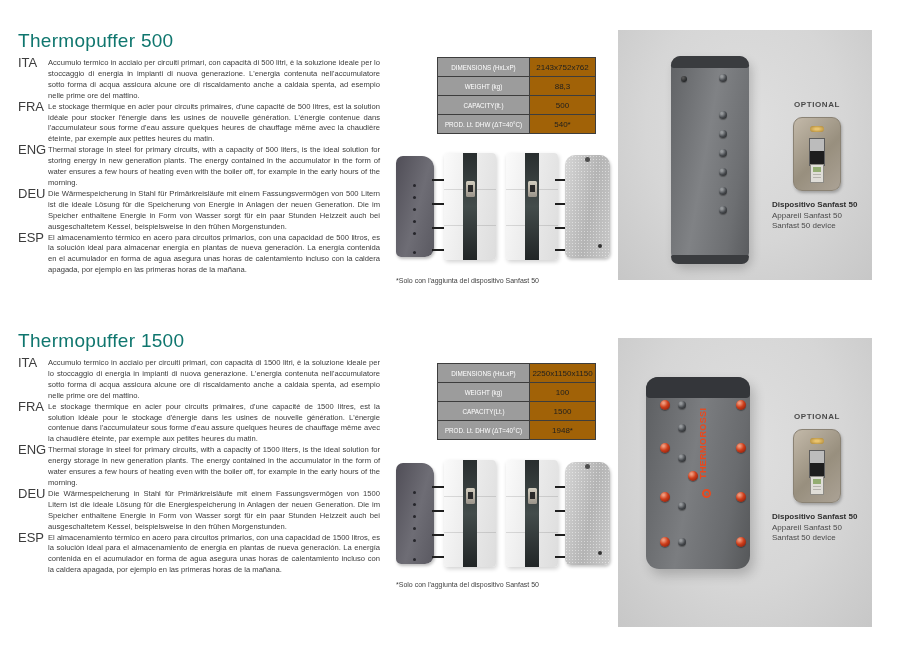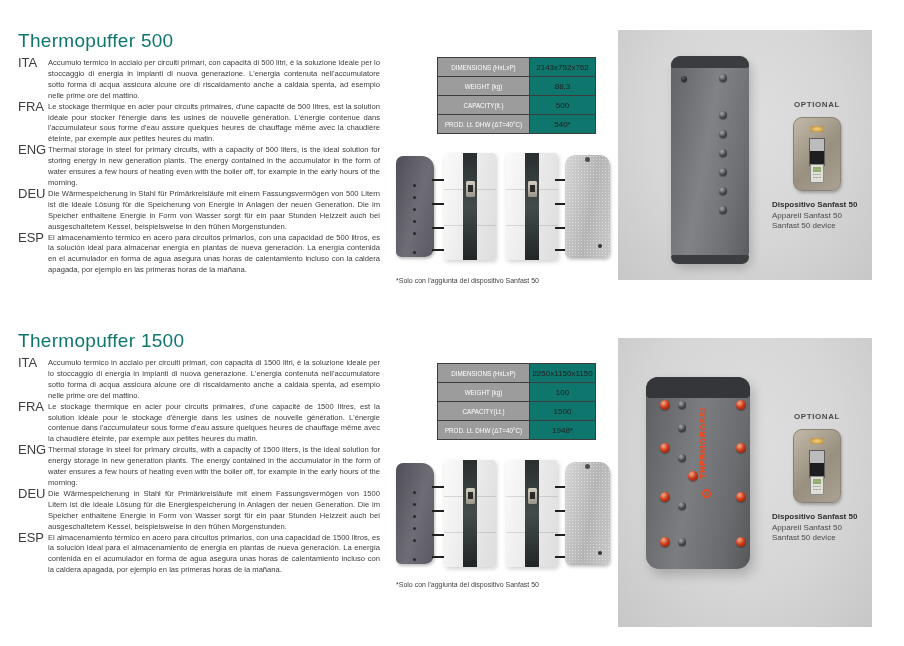--- a/index.html
+++ b/index.html
@@ -25,21 +25,21 @@
   .drow { display:flex; align-items:flex-start; }
   .dlang { width:30px; flex:0 0 30px; font-size:13px; line-height:10.9px; color:#3c3c3c; }
   .dtext { flex:1; font-size:7.6px; line-height:10.9px; text-align:justify; color:#3c3c3c; }
 
   
   .spec { position:absolute; left:437px; border-collapse:collapse; }
   #sec0 .spec { top:57px; }
   #sec1 .spec { top:41px; }
   .spec td { border:1px solid #3d3d3d; height:19px; text-align:center; vertical-align:middle; }
   .spec .sh { width:92px; background:#9c9c9c; color:#ffffff; font-size:6.3px; padding:0 2px; }
-  .spec .sv { width:66px; background:#0f766e; color:#1f1f1f; font-size:8px; }
+  .spec .sv { width:66px; background:#a16207; color:#1f1f1f; font-size:8px; }
 
   
   .photos { position:absolute; left:396px; width:214px; display:flex; gap:6px; }
   #sec0 .photos { top:153px; }
   #sec1 .photos { top:138px; }
   .photo { position:relative; width:104px; height:108px; }
   .ptank {
     position:absolute; left:0; top:3px; width:38px; height:101px;
     border-radius:7px 12px 9px 5px; 
     background:linear-gradient(105deg,#504e57,#6e6d75 55%,#5a5961);

